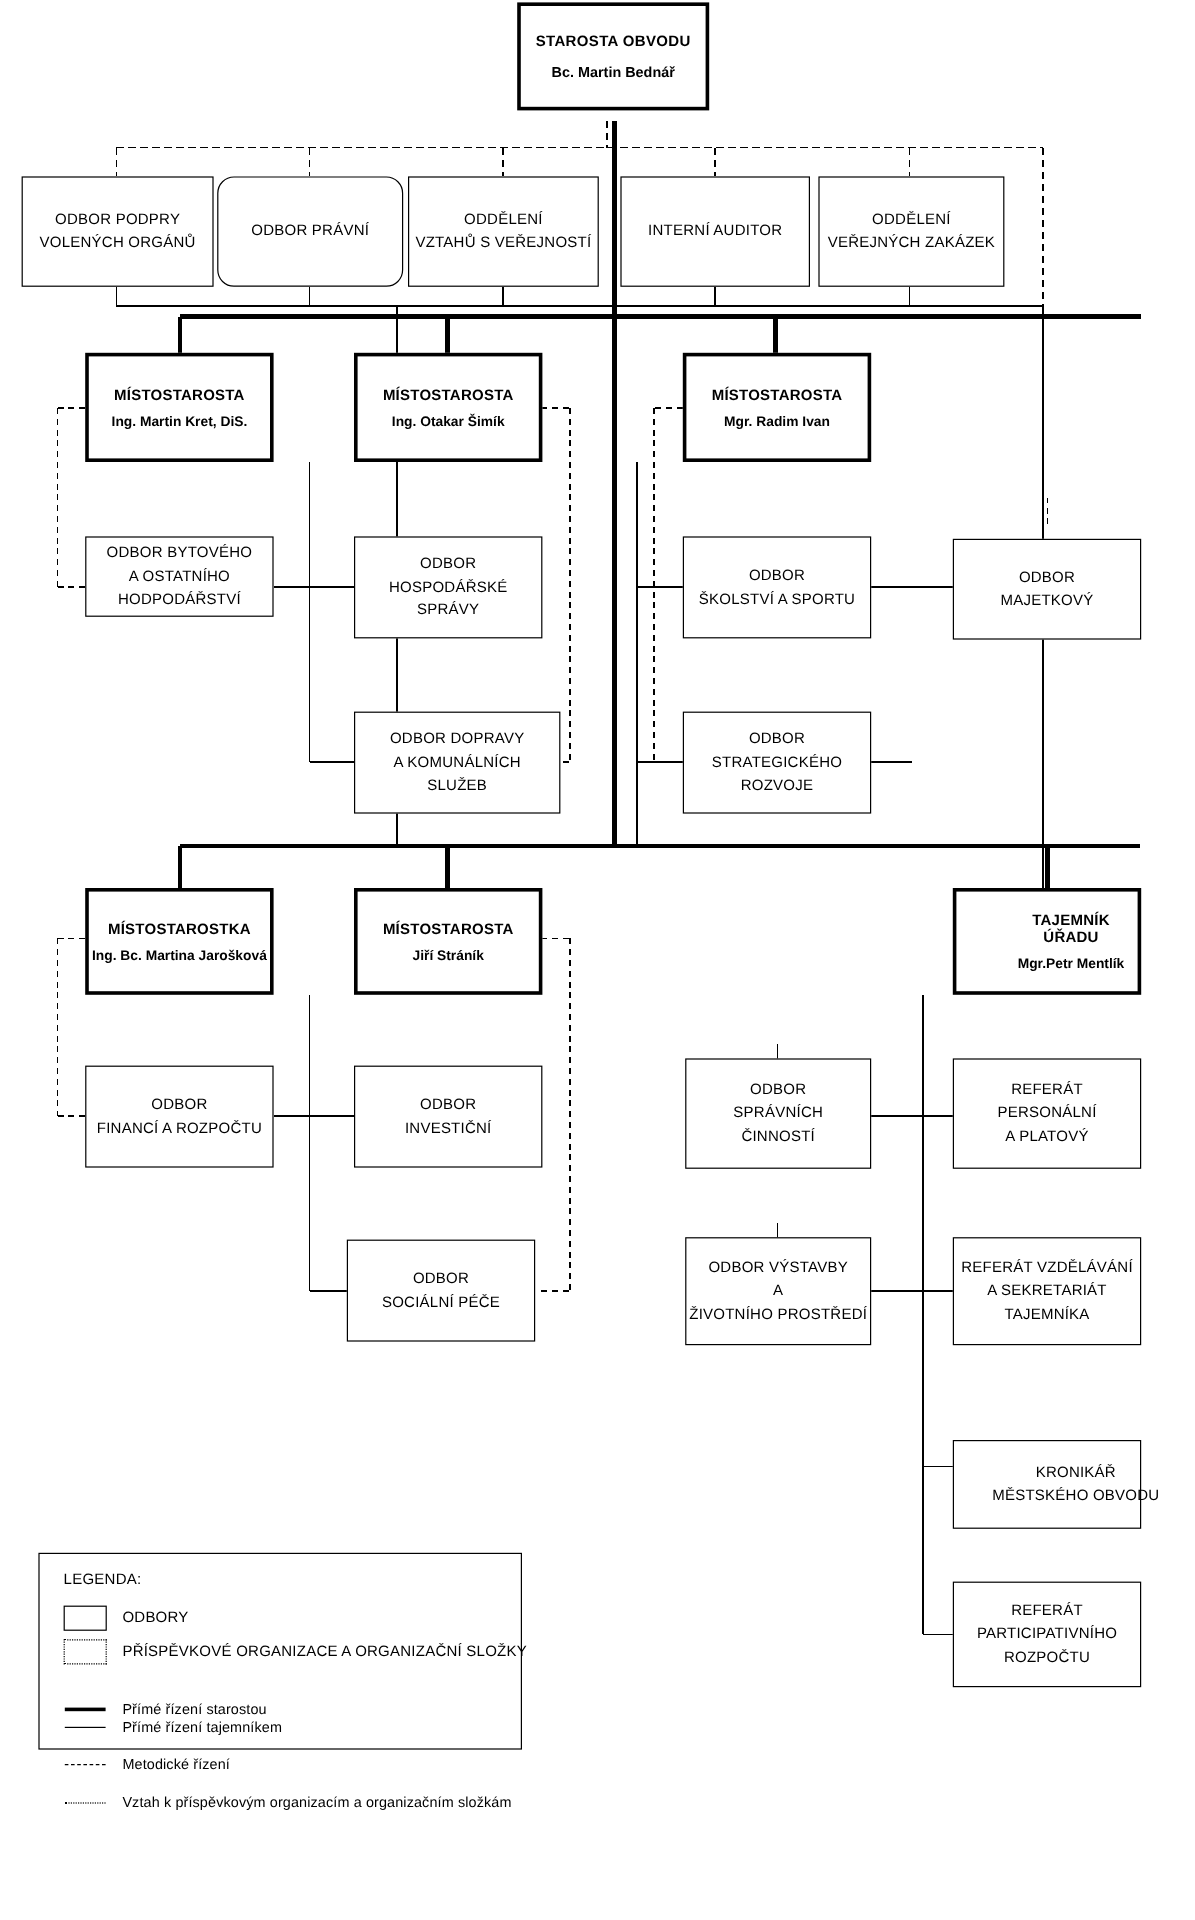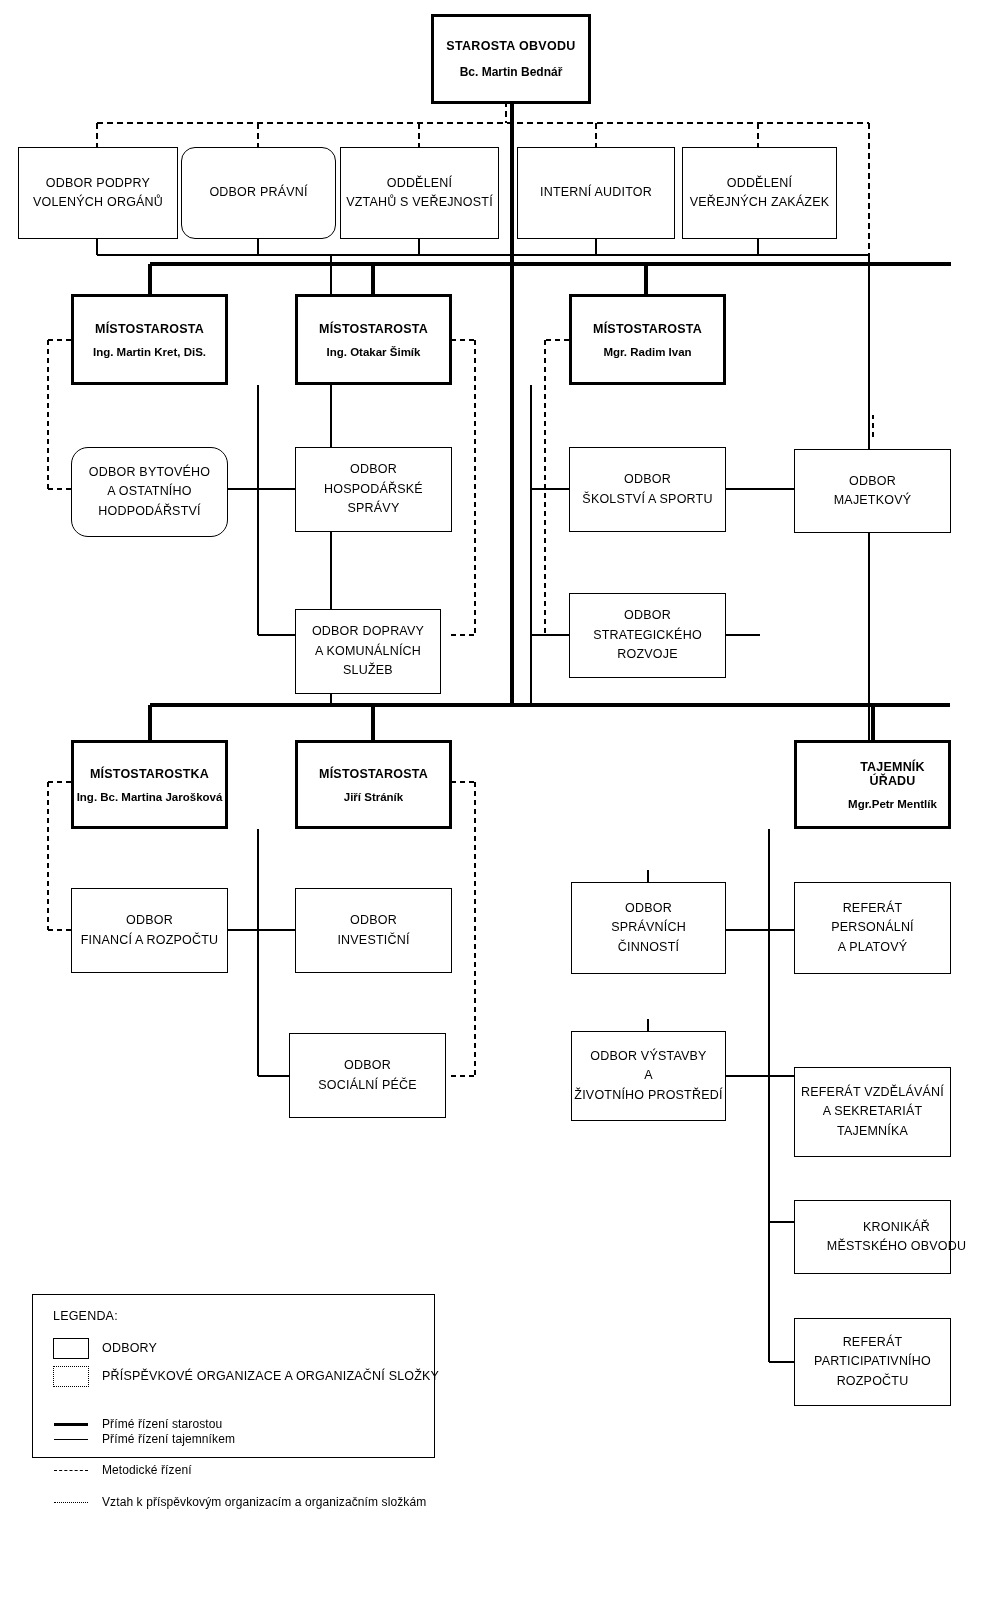--- a/index.html
+++ b/index.html
@@ -244,21 +244,21 @@
         <path d="M 475 782 L 475 1076"></path>
         <path d="M 451 1076 L 475 1076"></path>
       </g>
 
       <g stroke-width="1.2">
         <path d="M 648 870 L 648 930"></path>
       </g>
     </g>
   </svg>
 
-  <div class="node top bold" style="left:431px; top:14px; width:160px; height:90px;">
+  <div class="node top bold" style="left:431px; top:2px; width:160px; height:90px;">
     <span class="title">STAROSTA OBVODU</span>
     <span class="person">Bc. Martin Bednář</span>
   </div>
 
   <div class="node dept" style="left:18px; top:147px; width:160px; height:92px;">
     <span class="line">ODBOR PODPRY</span>
     <span class="line">VOLENÝCH ORGÁNŮ</span>
   </div>
 
   <div class="node dept" style="left:181px; top:147px; width:155px; height:92px;border-radius:14px;">
@@ -287,21 +287,21 @@
   <div class="node officer bold" style="left:295px; top:294px; width:157px; height:91px;">
     <span class="title">MÍSTOSTAROSTA</span>
     <span class="person">Ing. Otakar Šimík</span>
   </div>
 
   <div class="node officer bold" style="left:569px; top:294px; width:157px; height:91px;">
     <span class="title">MÍSTOSTAROSTA</span>
     <span class="person">Mgr. Radim Ivan</span>
   </div>
 
-  <div class="node dept" style="left:71px; top:447px; width:157px; height:90px;border-radius:17px;">
+  <div class="node dept" style="left:71px; top:447px; width:157px; height:67px;">
     <span class="line">ODBOR BYTOVÉHO</span>
     <span class="line">A OSTATNÍHO</span>
     <span class="line">HODPODÁŘSTVÍ</span>
   </div>
 
   <div class="node dept" style="left:295px; top:447px; width:157px; height:85px;">
     <span class="line">ODBOR</span>
     <span class="line">HOSPODÁŘSKÉ</span>
     <span class="line">SPRÁVY</span>
   </div>
@@ -309,21 +309,21 @@
   <div class="node dept" style="left:569px; top:447px; width:157px; height:85px;">
     <span class="line">ODBOR</span>
     <span class="line">ŠKOLSTVÍ A SPORTU</span>
   </div>
 
   <div class="node dept" style="left:794px; top:449px; width:157px; height:84px;">
     <span class="line">ODBOR</span>
     <span class="line">MAJETKOVÝ</span>
   </div>
 
-  <div class="node dept" style="left:295px; top:593px; width:146px; height:85px;margin-top:16px;">
+  <div class="node dept" style="left:295px; top:593px; width:172px; height:85px;">
     <span class="line">ODBOR DOPRAVY</span>
     <span class="line">A KOMUNÁLNÍCH</span>
     <span class="line">SLUŽEB</span>
   </div>
 
   <div class="node dept" style="left:569px; top:593px; width:157px; height:85px;">
     <span class="line">ODBOR</span>
     <span class="line">STRATEGICKÉHO</span>
     <span class="line">ROZVOJE</span>
   </div>
@@ -369,21 +369,21 @@
     <span class="line">ODBOR</span>
     <span class="line">SOCIÁLNÍ PÉČE</span>
   </div>
 
   <div class="node dept" style="left:571px; top:1031px; width:155px; height:90px;">
     <span class="line">ODBOR VÝSTAVBY</span>
     <span class="line">A</span>
     <span class="line">ŽIVOTNÍHO PROSTŘEDÍ</span>
   </div>
 
-  <div class="node dept" style="left:794px; top:1031px; width:157px; height:90px;margin-top:36px;">
+  <div class="node dept" style="left:794px; top:1031px; width:157px; height:90px;">
     <span class="line">REFERÁT VZDĚLÁVÁNÍ</span>
     <span class="line">A SEKRETARIÁT</span>
     <span class="line">TAJEMNÍKA</span>
   </div>
 
   <div class="node dept" style="left:794px; top:1200px; width:157px; height:74px;padding-left:48px;">
     <span class="line">KRONIKÁŘ</span>
     <span class="line">MĚSTSKÉHO OBVODU</span>
   </div>
 

